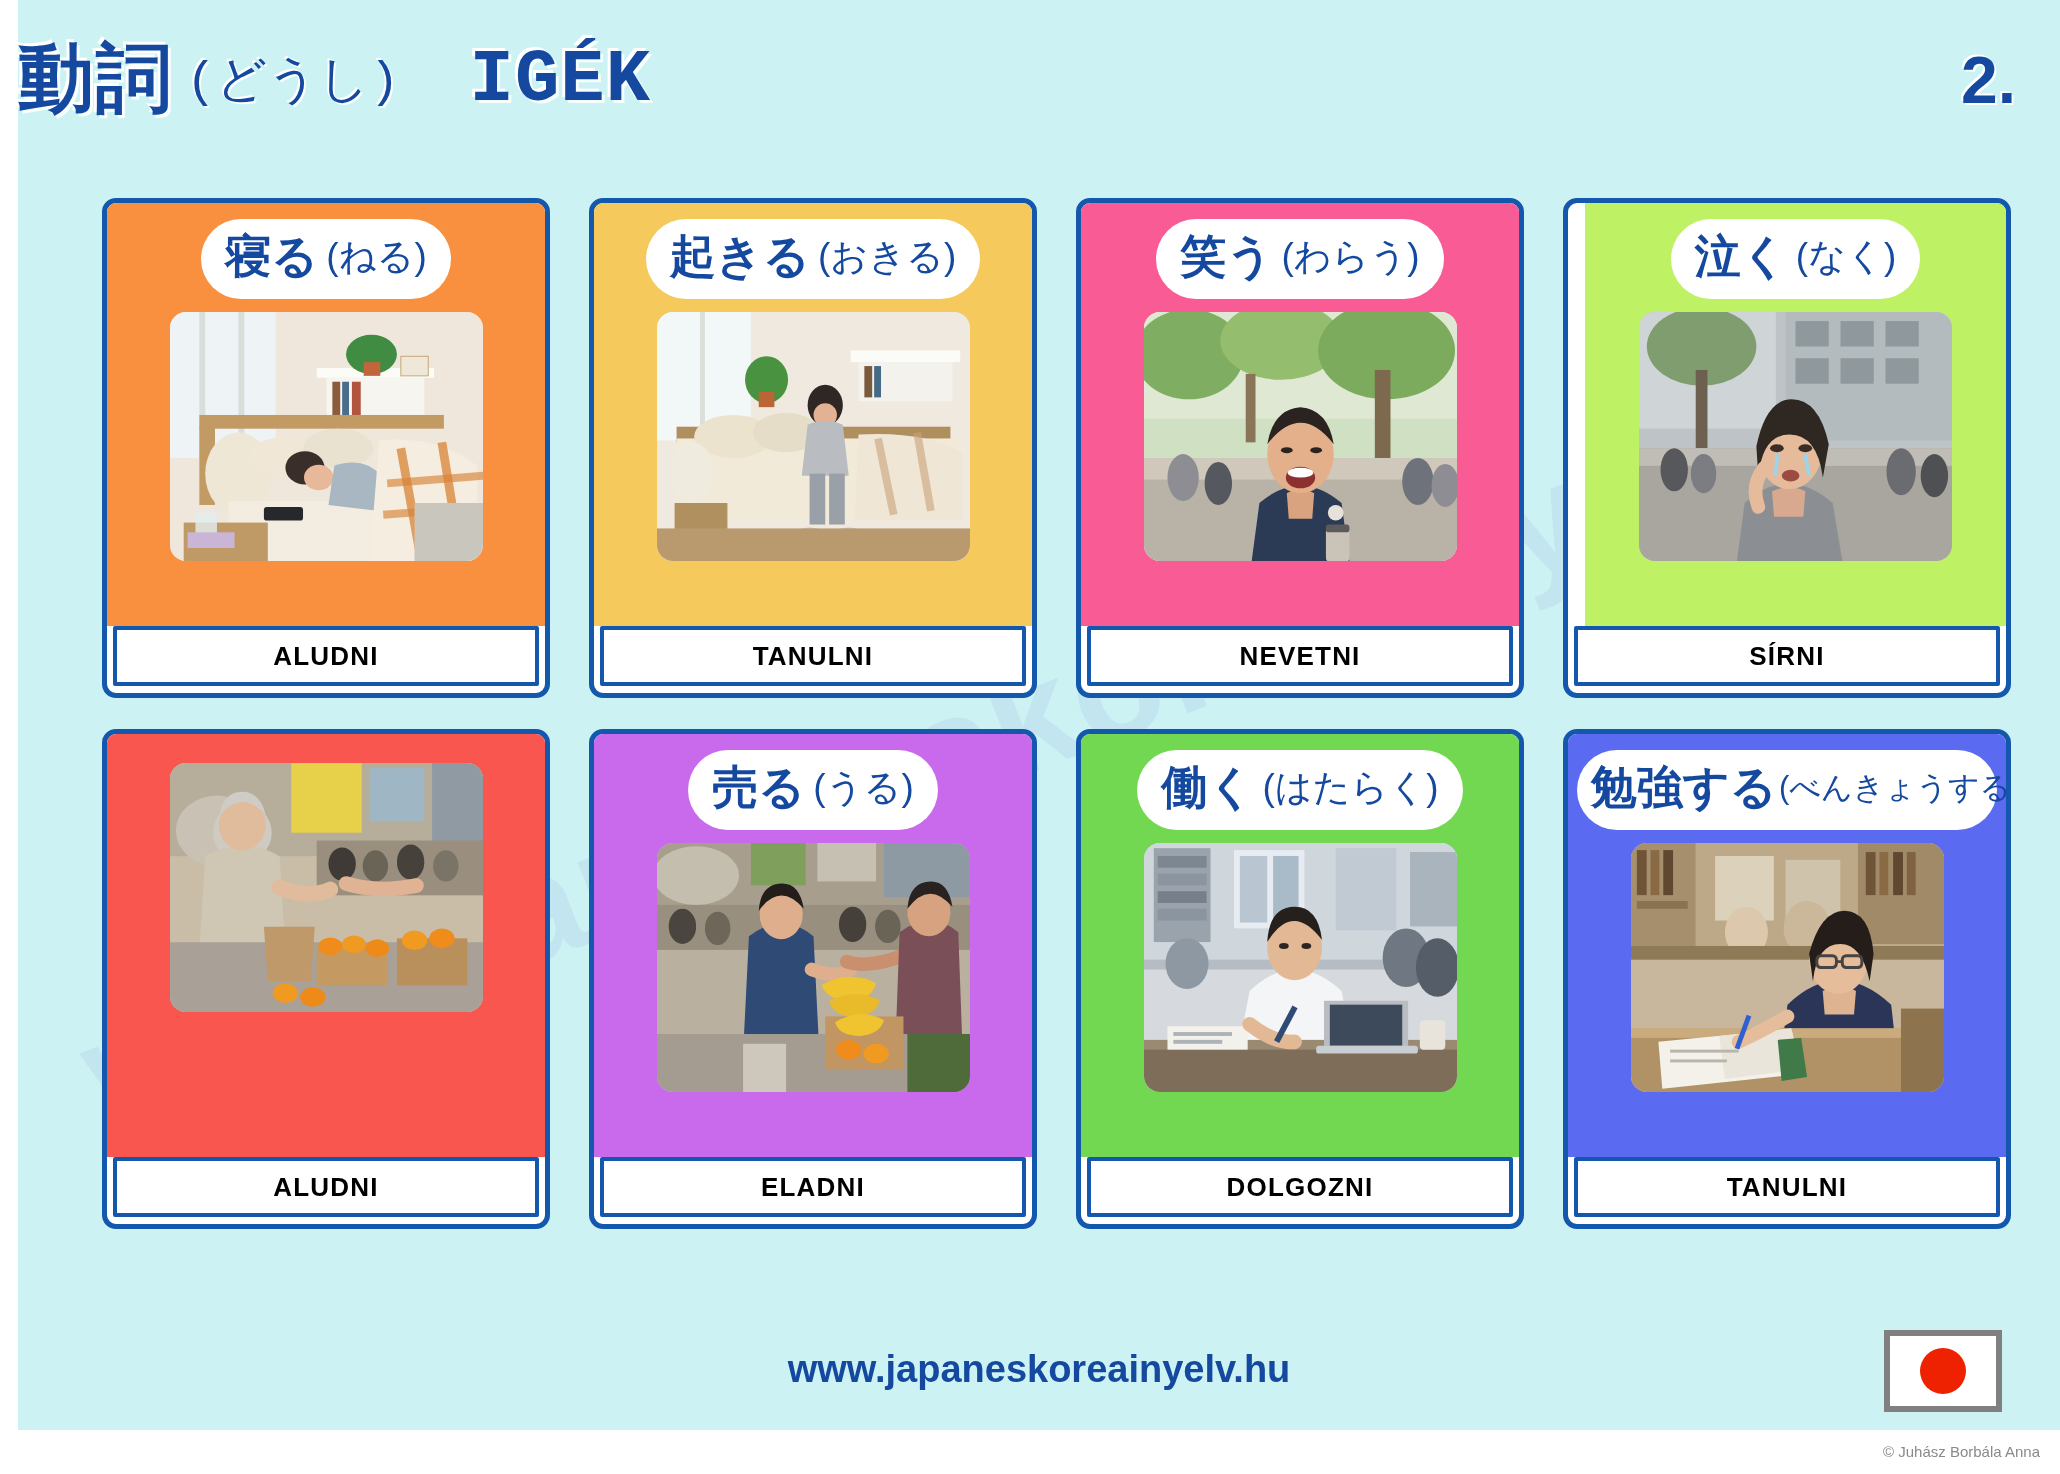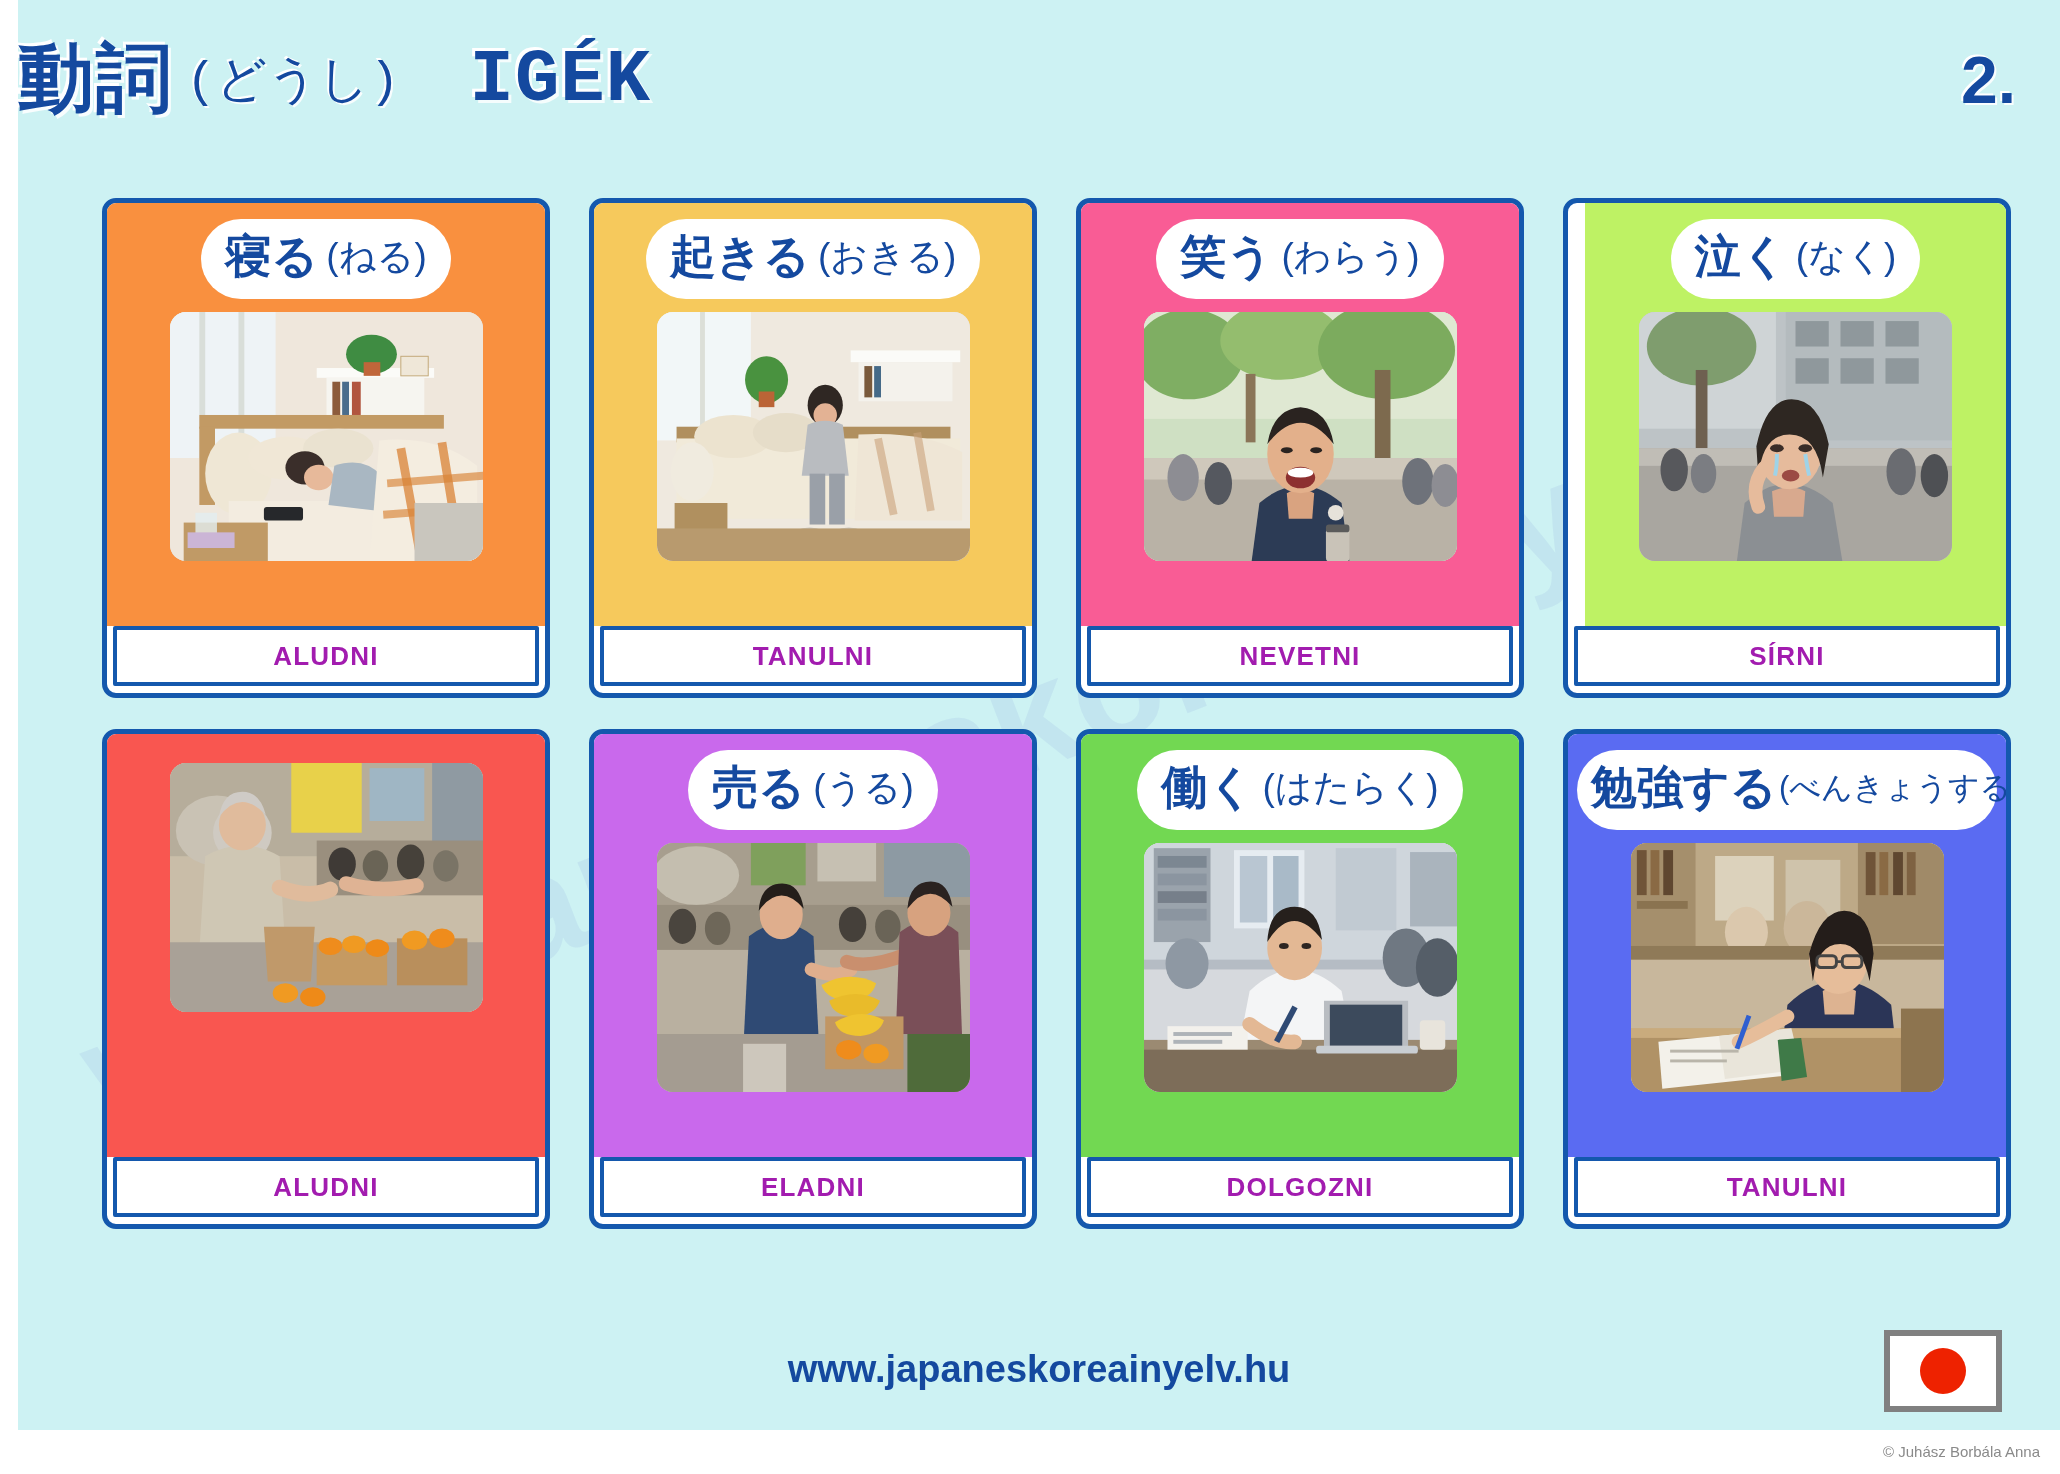--- a/index.html
+++ b/index.html
@@ -172,21 +172,21 @@
     border: 4px solid #1458AD;
     border-radius: 2px;
     box-sizing: border-box;
     display: flex;
     align-items: center;
     justify-content: center;
   }
   .card-label span {
     font-size: 26px;
     font-weight: 700;
-    color: #a21caf;
+    color: #000000;
     letter-spacing: 1.2px;
   }
 
   
   #footer-url {
     position: absolute;
     left: 0;
     top: 1348px;
     width: 2042px;
     text-align: center;

